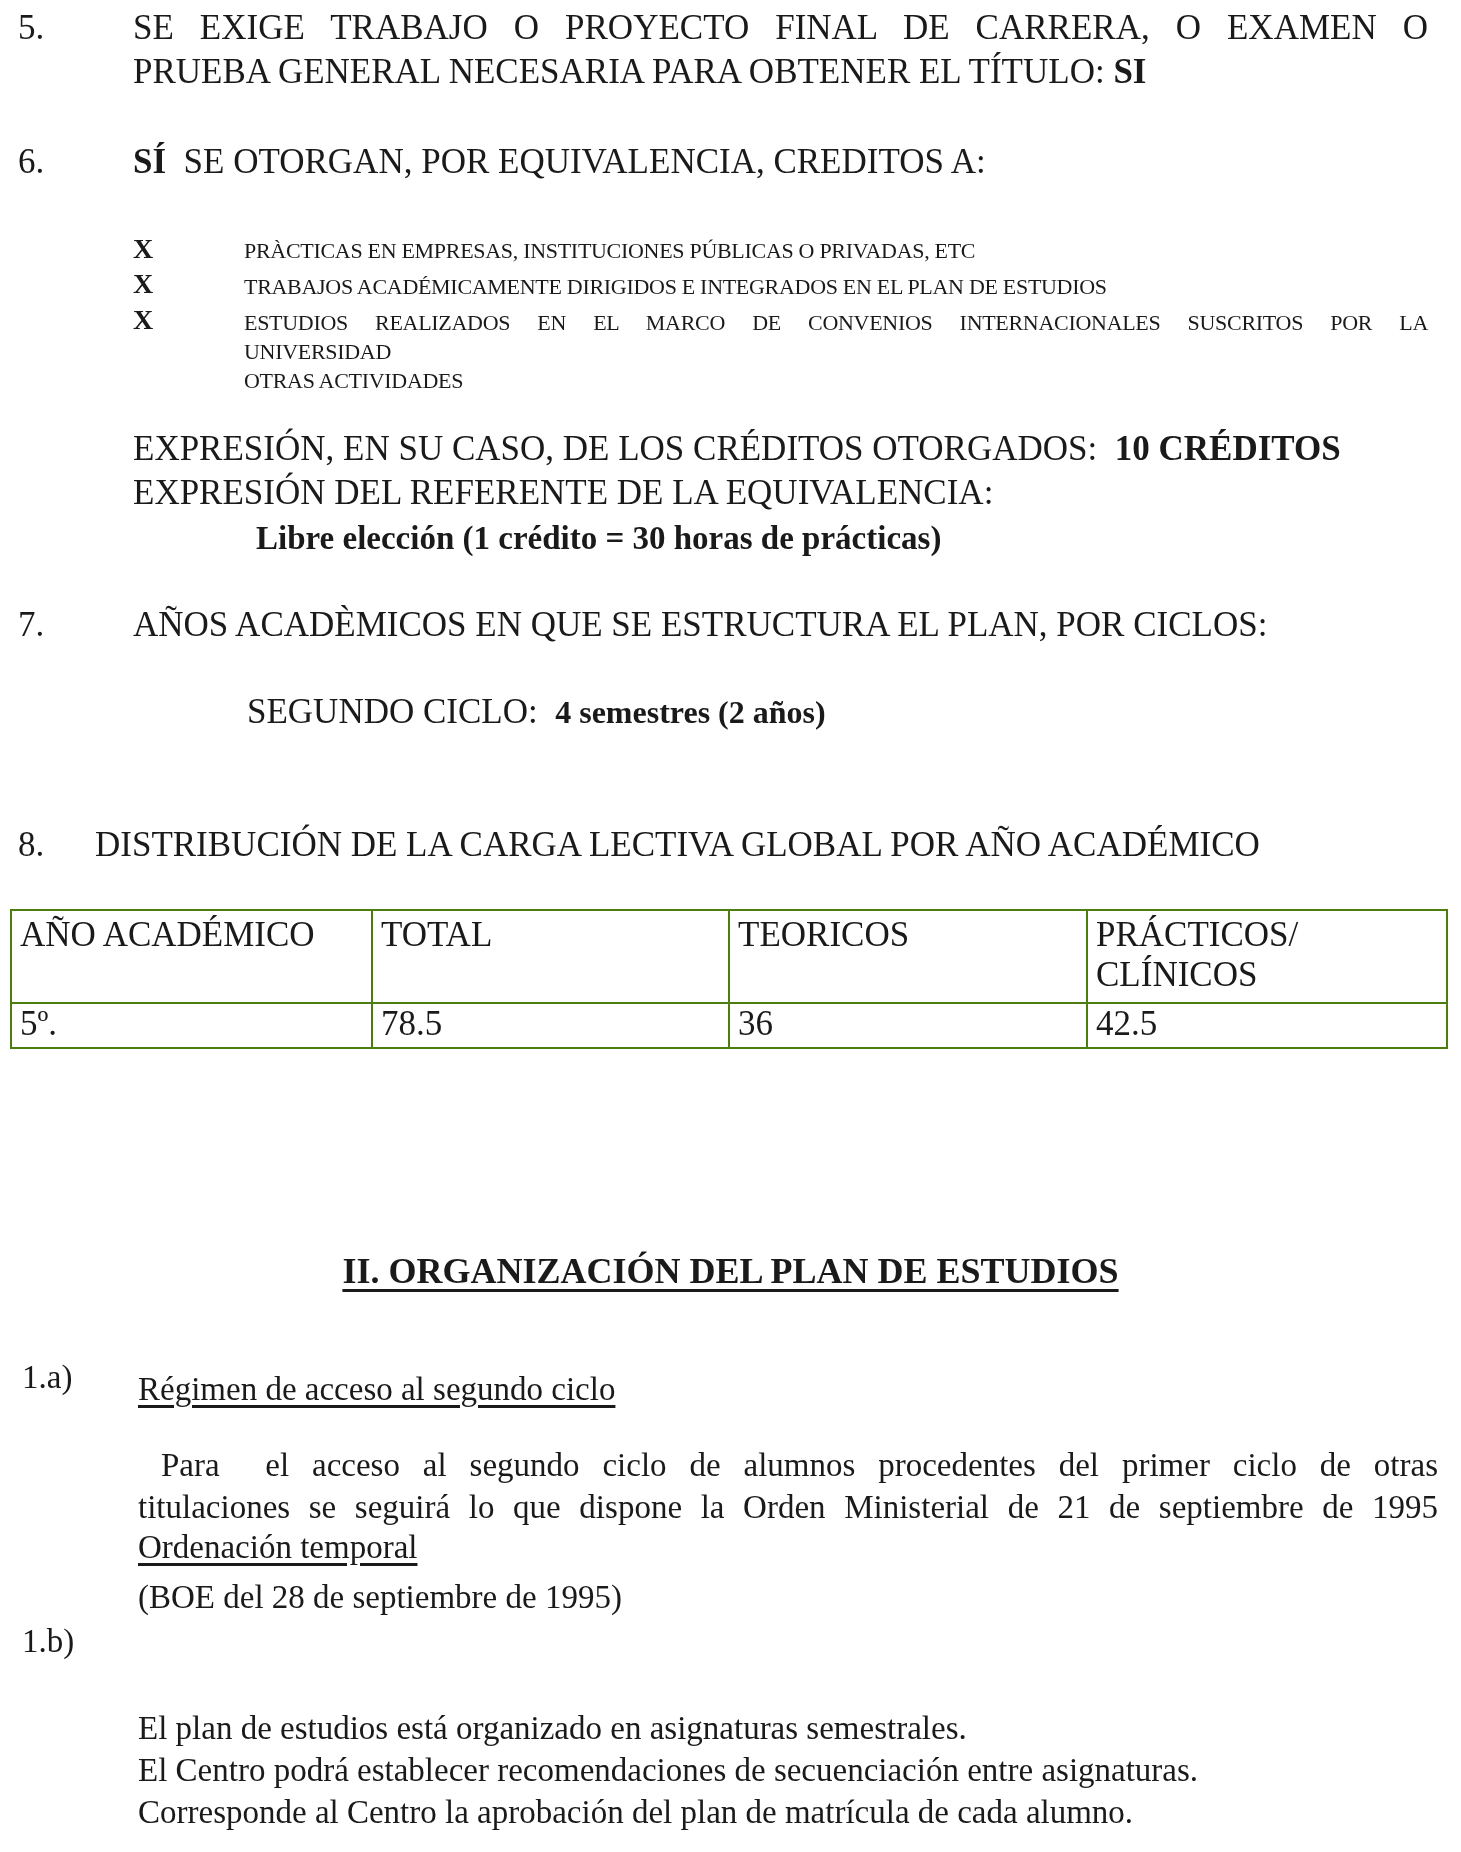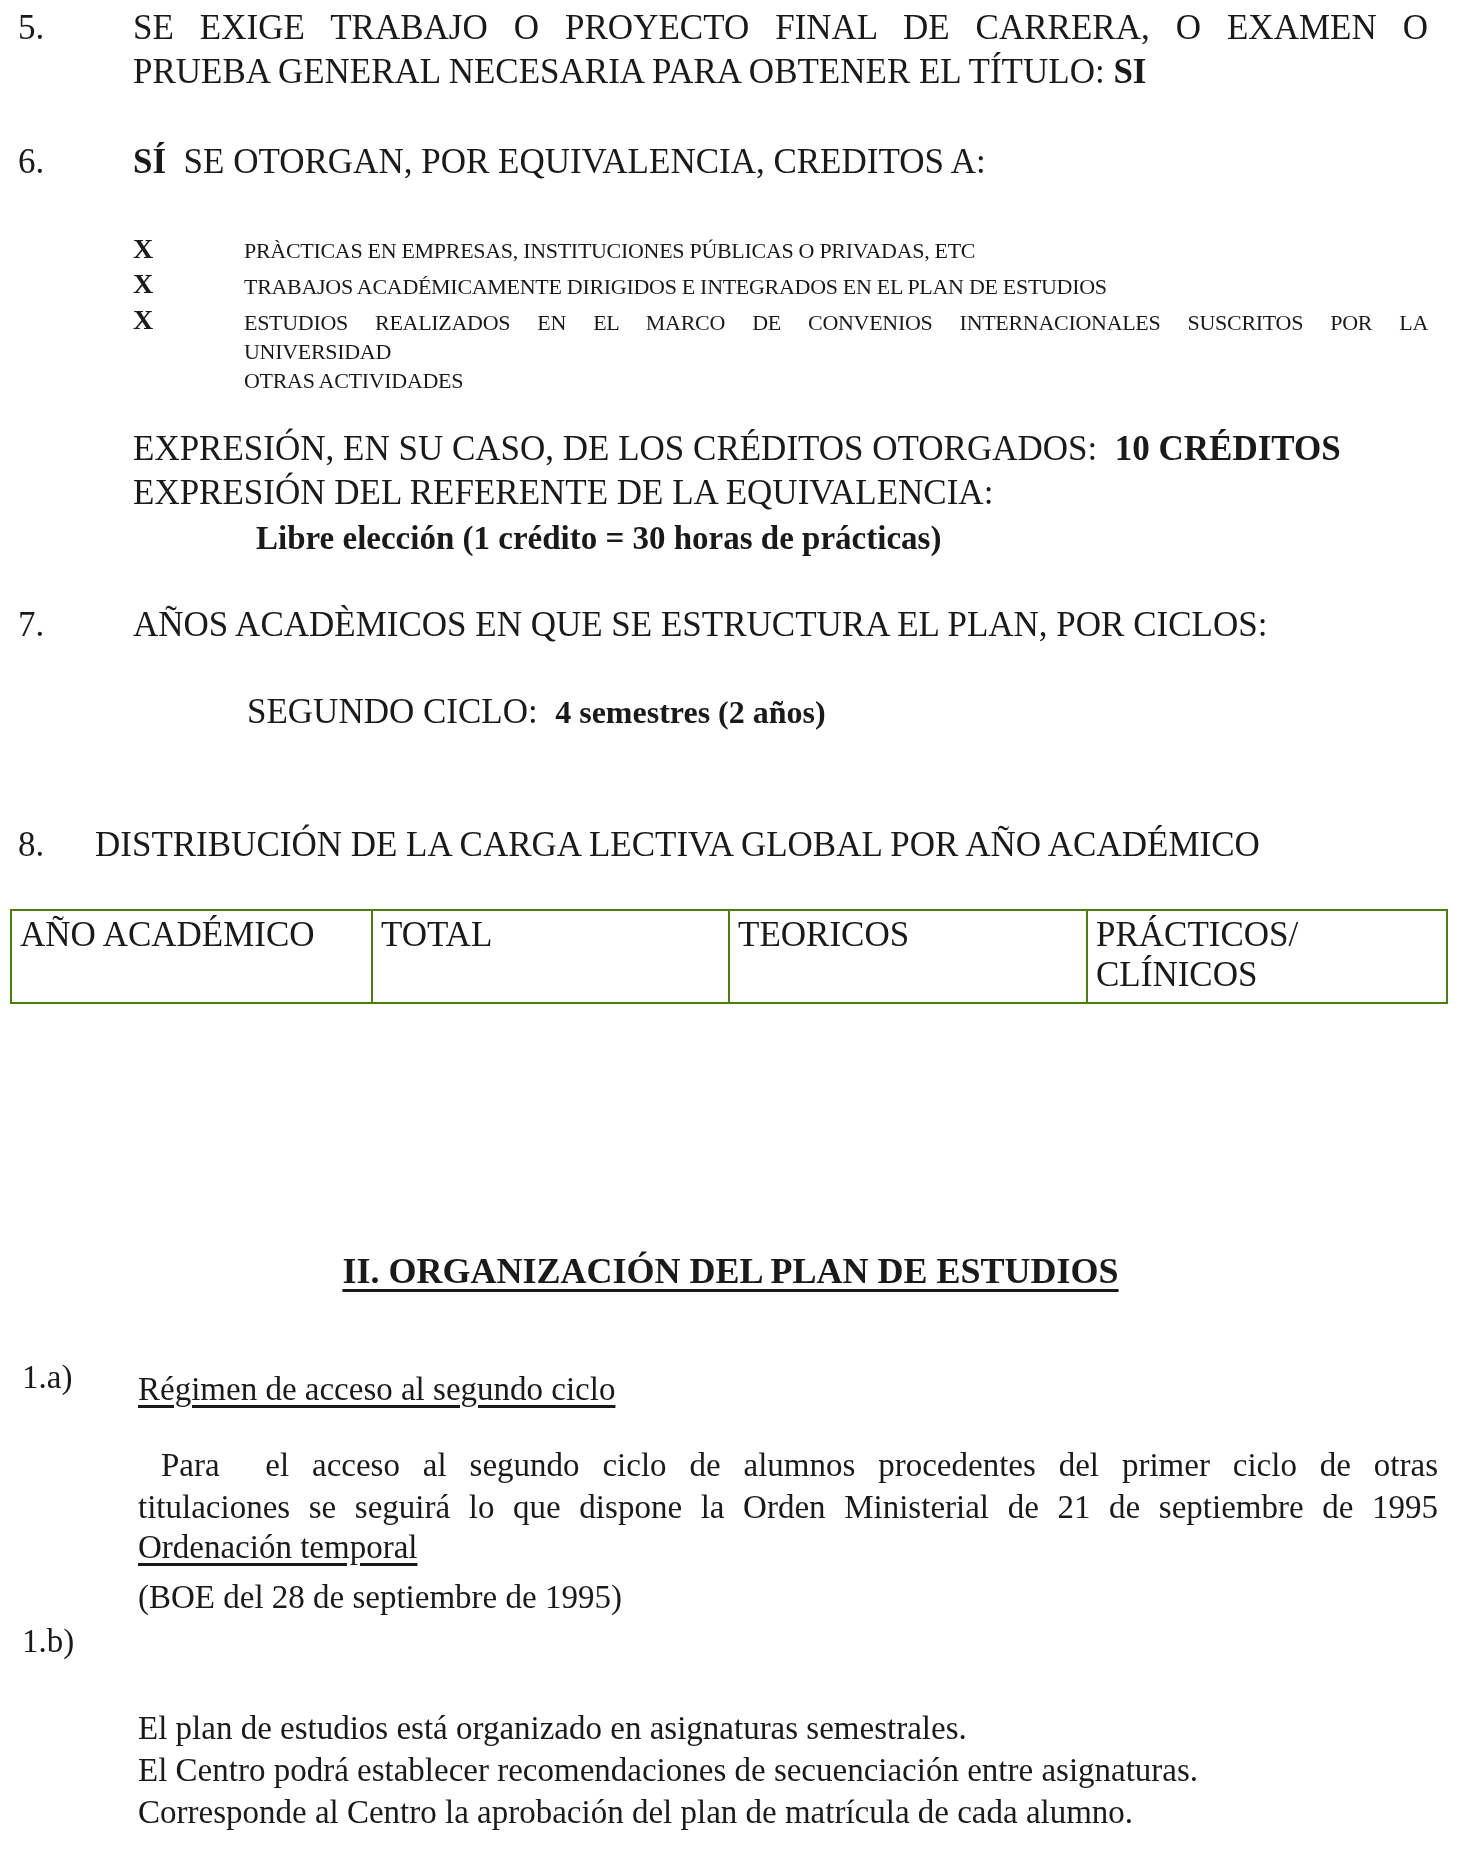--- a/index.html
+++ b/index.html
@@ -117,20 +117,26 @@
       <th>AÑO ACADÉMICO</th>
       <th>TOTAL</th>
       <th>TEORICOS</th>
       <th>
         <span>PRÁCTICOS/</span><br>
         <span>CLÍNICOS</span>
       </th>
     </tr>
   </thead>
   <tbody>
+    <tr>
+      <td>5º.</td>
+      <td>78.5</td>
+      <td>36</td>
+      <td>42.5</td>
+    </tr>
   </tbody>
 </table>
 
 <div class="abs heading" style="left:0; width:1461px; text-align:center; top:1250px;">II. ORGANIZACIÓN DEL PLAN DE ESTUDIOS</div>
 
 <div class="abs num" style="left:22px; top:1355px; font-size:33px;">1.a)</div>
 <div class="abs big u" style="left:138px; top:1355px; font-size:33px;margin-top:12px;">Régimen de acceso al segundo ciclo</div>
 
 <div class="abs para justify" style="left:138px; top:1444px; width:1300px; white-space:pre;"> Para  el acceso al segundo ciclo de alumnos procedentes del primer ciclo de otras</div>
 <div class="abs para justify" style="left:138px; top:1486px; width:1300px; white-space:nowrap;">titulaciones se seguirá lo que  dispone la Orden Ministerial de 21 de septiembre de 1995</div>

